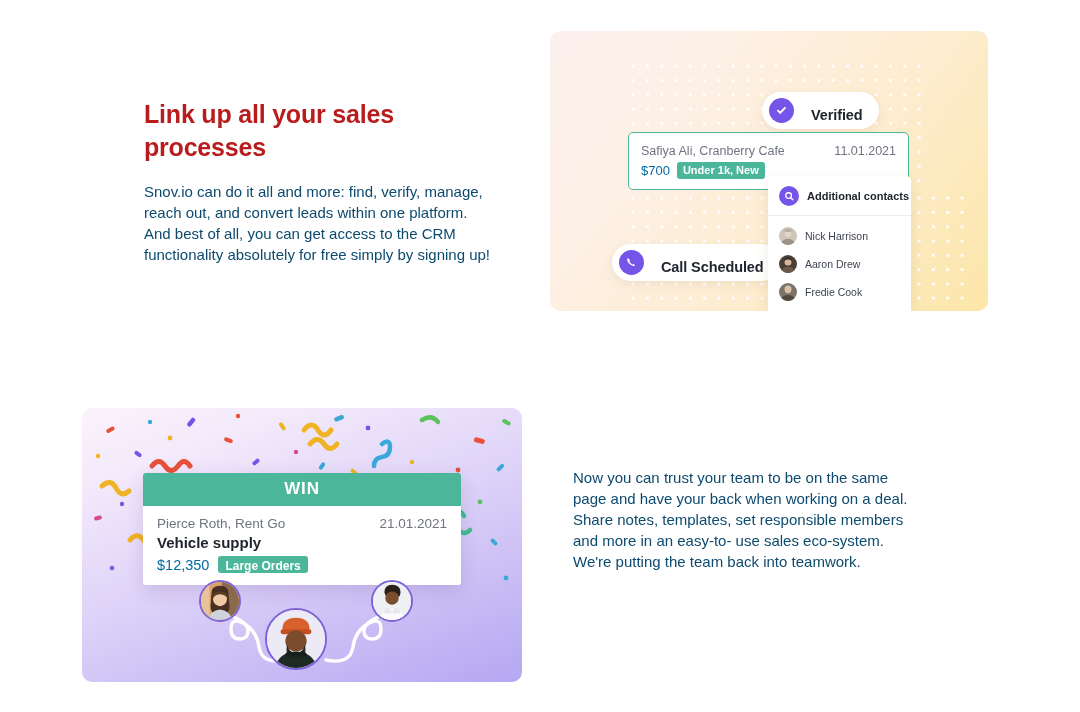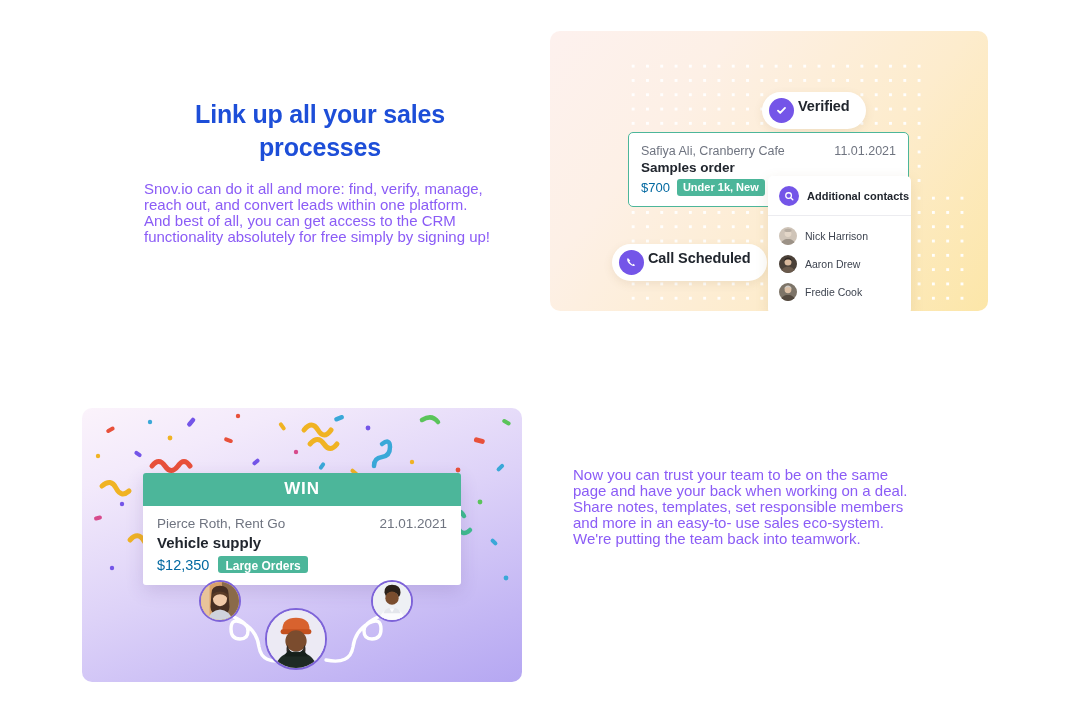--- a/index.html
+++ b/index.html
@@ -15,29 +15,28 @@
 
   .page { position: relative; width: 1080px; height: 712px; }
 
   
   .copy-block { position: absolute; }
 
   .copy-title {
     font-size: 25px;
     line-height: 33px;
     font-weight: 700;
-    color: #1d4ed8;
+    color: #b91c1c;
     letter-spacing: -0.2px;
-    text-align: center;
   }
 
   .copy-body {
     font-size: 15px;
-    line-height: 16px;
-    color: #8b5cf6;
+    line-height: 21px;
+    color: #0c4a6e;
     font-weight: 400;
   }
 
   
   .illus-warm {
     position: absolute;
     left: 550px; top: 31px;
     width: 438px; height: 280px;
     border-radius: 10px;
     background: linear-gradient(128deg, #fdf1ee 0%, #fdf0e6 28%, #fdeccd 64%, #fce6a8 100%);
@@ -49,21 +48,21 @@
     background-image: radial-gradient(circle, rgba(255,255,255,0.95) 1.6px, rgba(255,255,255,0) 1.9px);
     background-size: 14.3px 14.3px;
     background-position: 0 0;
   }
   .dotgrid-a { left: 76px; top: 28px;  width: 300px; height: 130px; }
   .dotgrid-b { left: 76px; top: 160px; width: 340px; height: 120px; }
 
   
   .pill {
     position: absolute;
-    display: flex; align-items: flex-start; gap: 4px;
+    display: flex; align-items: flex-end; gap: 17px;
     background: #ffffff;
     border-radius: 22px;
     padding: 6px 16px 6px 7px;
     box-shadow: 0 3px 10px rgba(120,90,40,0.10);
   }
   .pill-label {
     font-size: 14.5px; font-weight: 700; color: #21262e;
     white-space: nowrap; letter-spacing: -0.1px;
   }
   .pill-icon {
@@ -225,21 +224,20 @@
         </svg>
       </span>
       <span class="pill-label">Call Scheduled</span>
     </div>
 
     <div class="deal-card-1">
       <div class="deal-row-top">
         <span class="deal-contact">Safiya Ali, Cranberry Cafe</span>
         <span class="deal-date">11.01.2021</span>
       </div>
-      <div class="deal-name">Samples order</div>
       <div class="deal-row-bottom">
         <span class="deal-amount">$700</span>
         <span class="deal-tag">Under 1k, New</span>
       </div>
     </div>
 
     <div class="contacts-panel">
       <div class="contacts-head">
         <span class="contacts-search-icon">
           <svg width="11" height="11" viewBox="0 0 12 12">

